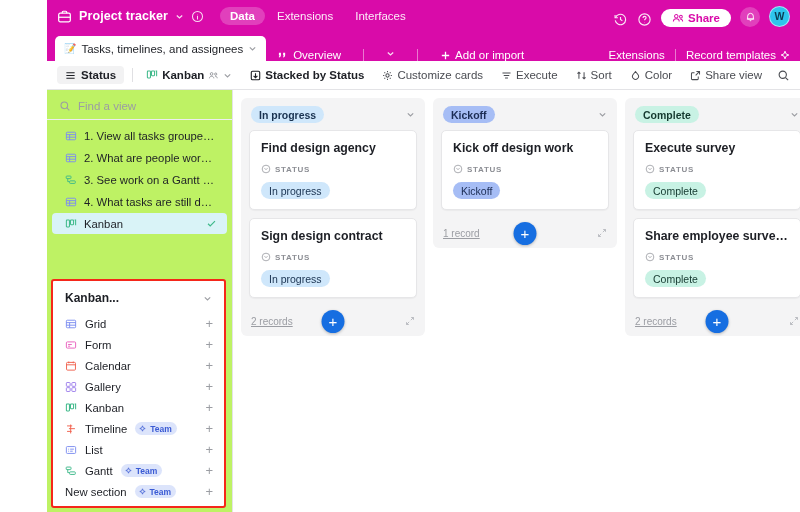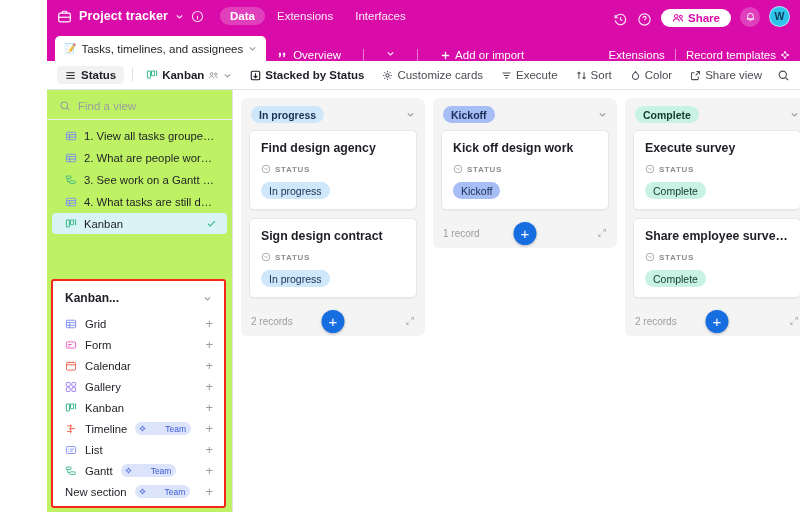--- a/index.html
+++ b/index.html
@@ -113,23 +113,23 @@
     display: flex; align-items: center; padding: 6px 12px 8px 12px;
     font-size: 12px; font-weight: bold; color: #1d1f25;
   }
   .create-head .chev2 { margin-left: auto; }
   .create-item {
     height: 21px; display: flex; align-items: center; gap: 8px;
     padding: 0 11px 0 12px; font-size: 11.3px; color: #1d1f25; white-space: nowrap;
   }
   .create-item .plus { margin-left: auto; color: #9b9da3; font-size: 13px; line-height: 1; }
   .team-badge {
-    background: #dce4fb; color: #3b5bd4; font-size: 8.5px; font-weight: normal;
+    background: #dce4fb; color: #3b5bd4; font-size: 8.5px; font-weight: bold;
     border-radius: 8px; padding: 1.5px 5px 1.5px 4px; display: inline-flex;
-    align-items: center; gap: 19px; white-space: nowrap;
+    align-items: center; gap: 4px; white-space: nowrap;
   }
 
   
   .canvas { flex: 1; background: #fff; position: relative; overflow: hidden; padding: 8px 0 0 8px; display: flex; gap: 8px; }
   .kcol {
     width: 184px; background: #f4f4f5; border-radius: 6px; flex-shrink: 0;
     display: flex; flex-direction: column; padding: 8px 8px 0; align-self: flex-start;
   }
   .kcol-head { display: flex; align-items: center; margin-bottom: 7px; padding: 0 2px; }
   .stat-pill {
@@ -145,21 +145,21 @@
   .kcard-title {
     font-size: 12.3px; font-weight: bold; color: #1d1f25; margin-bottom: 9px;
     white-space: nowrap; overflow: hidden; text-overflow: ellipsis;
   }
   .field-row { display: flex; align-items: center; gap: 4px; margin-bottom: 6px; }
   .field-name { font-size: 8px; color: #8c8e94; letter-spacing: .7px; font-weight: bold; }
   .kcol-foot {
     display: flex; align-items: center; height: 30px; padding: 0 2px;
     position: relative;
   }
-  .rec-count { font-size: 10px; color: #9b9da3; }
+  .rec-count { font-size: 10px; color: #9b9da3; text-decoration: underline; }
   .add-fab {
     position: absolute; left: 50%; transform: translateX(-50%);
     width: 23px; height: 23px; border-radius: 50%; background: #166ee1;
     color: #fff; display: flex; align-items: center; justify-content: center;
     font-size: 15px; line-height: 1; box-shadow: 0 1px 3px rgba(0,0,0,.25);
   }
   .expand-ic { margin-left: auto; }
   svg { display: block; }
 </style>
 </head>

